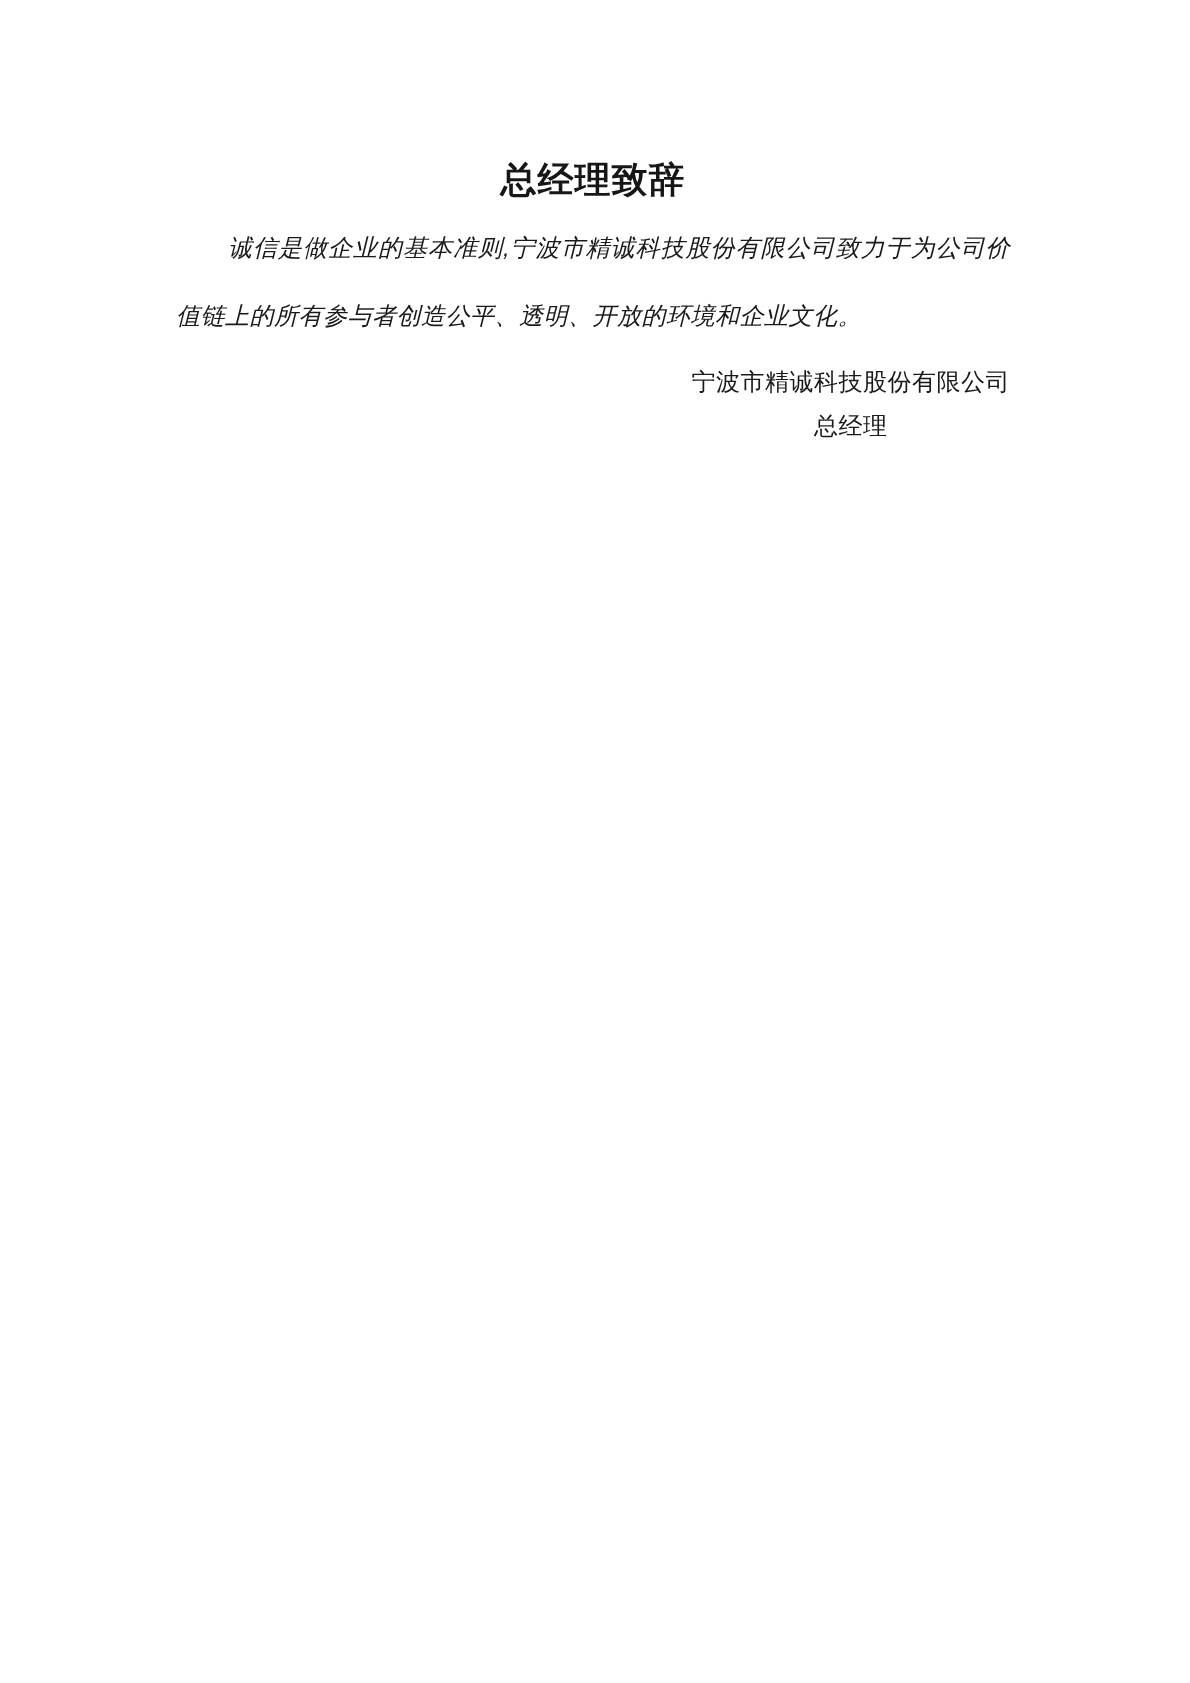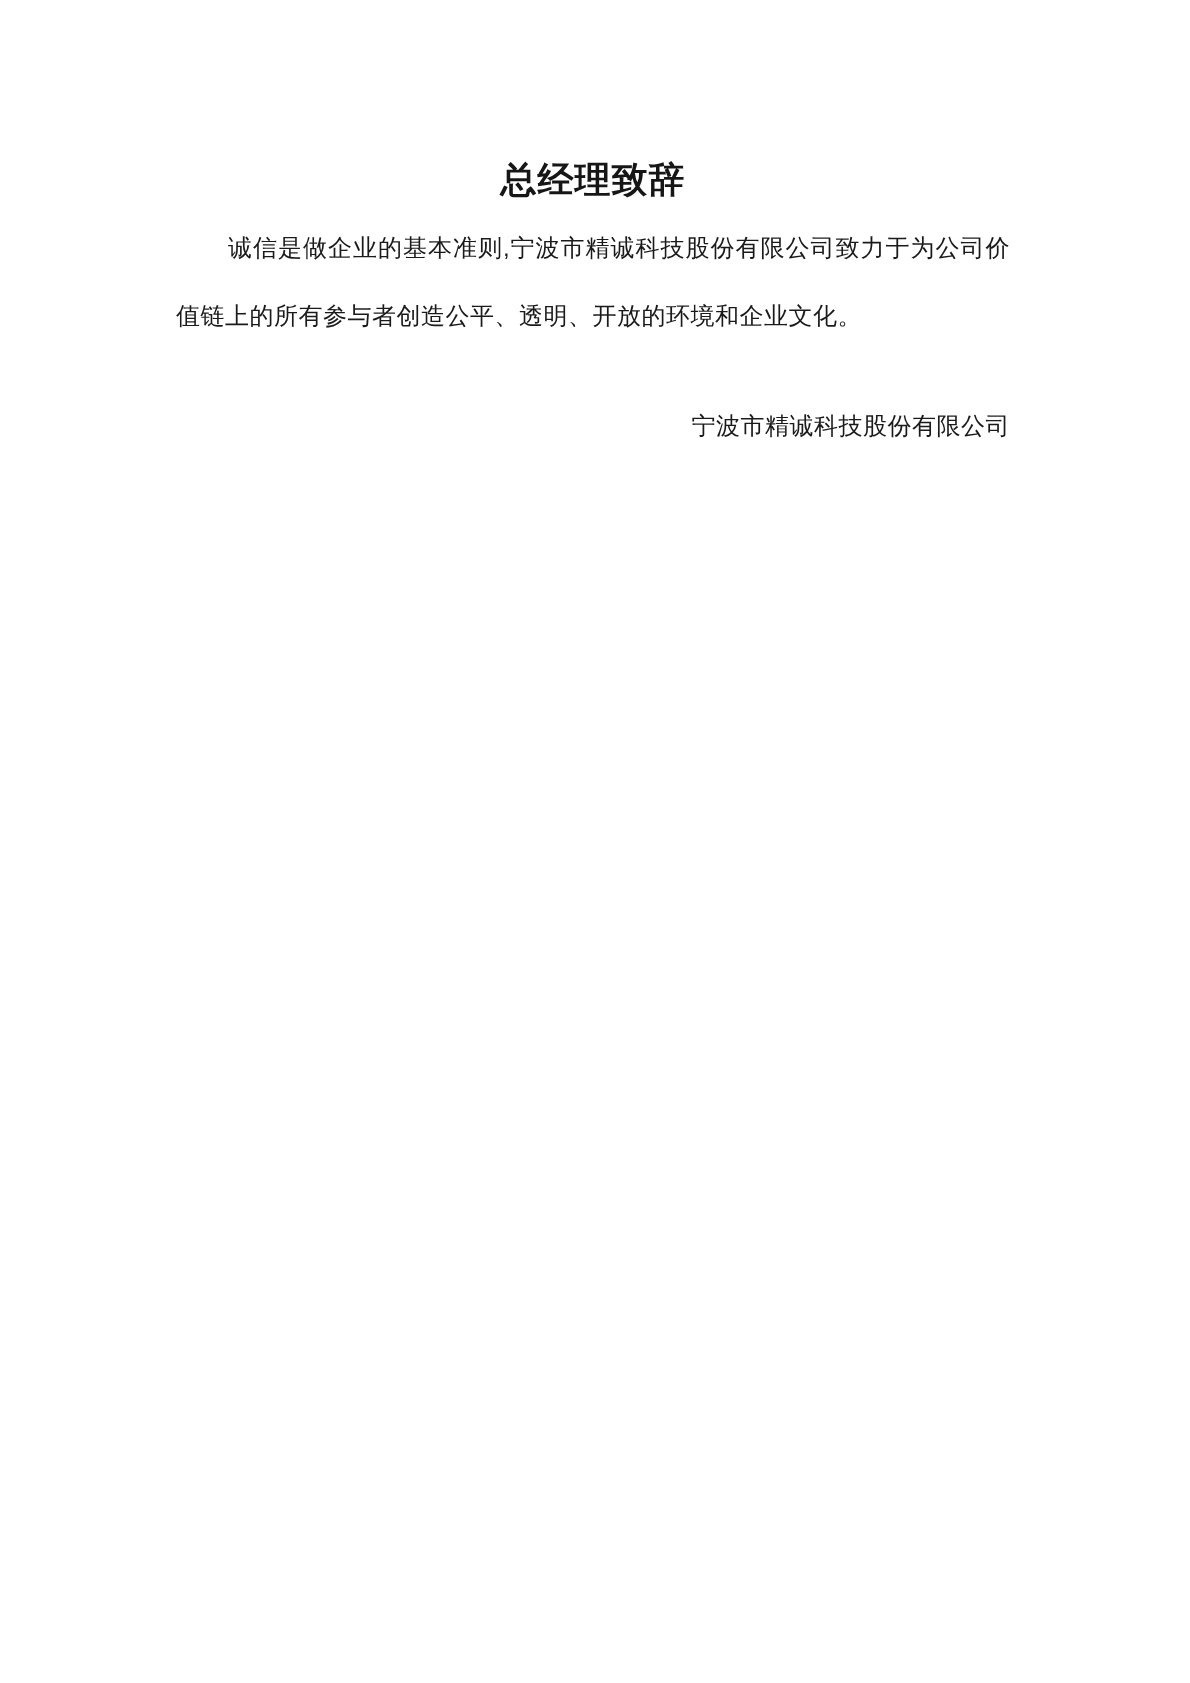--- a/index.html
+++ b/index.html
@@ -29,47 +29,49 @@
     letter-spacing: 1px;
     color: #161616;
     margin-bottom: 6px;
   }
   .body-text p {
     font-size: 24px;
     line-height: 68px;
     letter-spacing: 0.5px;
     text-align: justify;
     color: #1a1a1a;
+    font-style: italic;
   }
   .body-text p.indent-2 { text-indent: 52px; }
   .body-text p.indent-2x { text-indent: 64px; }
   .signature {
     margin-top: 10px;
     text-align: right;
   }
   .signature .sig-inner {
     display: inline-block;
     text-align: center;
     font-size: 24px;
     line-height: 44px;
     letter-spacing: 0.5px;
     color: #1a1a1a;
   }
-  .sig-line { display: block; margin-top: 44px; }
+  .sig-line { display: block; }
 </style>
 </head>
 <body>
 
 <div class="page">
 
   <h1 class="doc-title">总经理致辞</h1>
 
   <div class="body-text">
     <p class="indent-2">诚信是做企业的基本准则,宁波市精诚科技股份有限公司致力于为公司价值链上的所有参与者创造公平、透明、开放的环境和企业文化。</p>
   </div>
 
   <div class="signature">
     <span class="sig-inner">
       <span class="sig-line">宁波市精诚科技股份有限公司</span>
+      <span class="sig-line">总经理</span>
     </span>
   </div>
 
 </div>
 
 </body></html>

